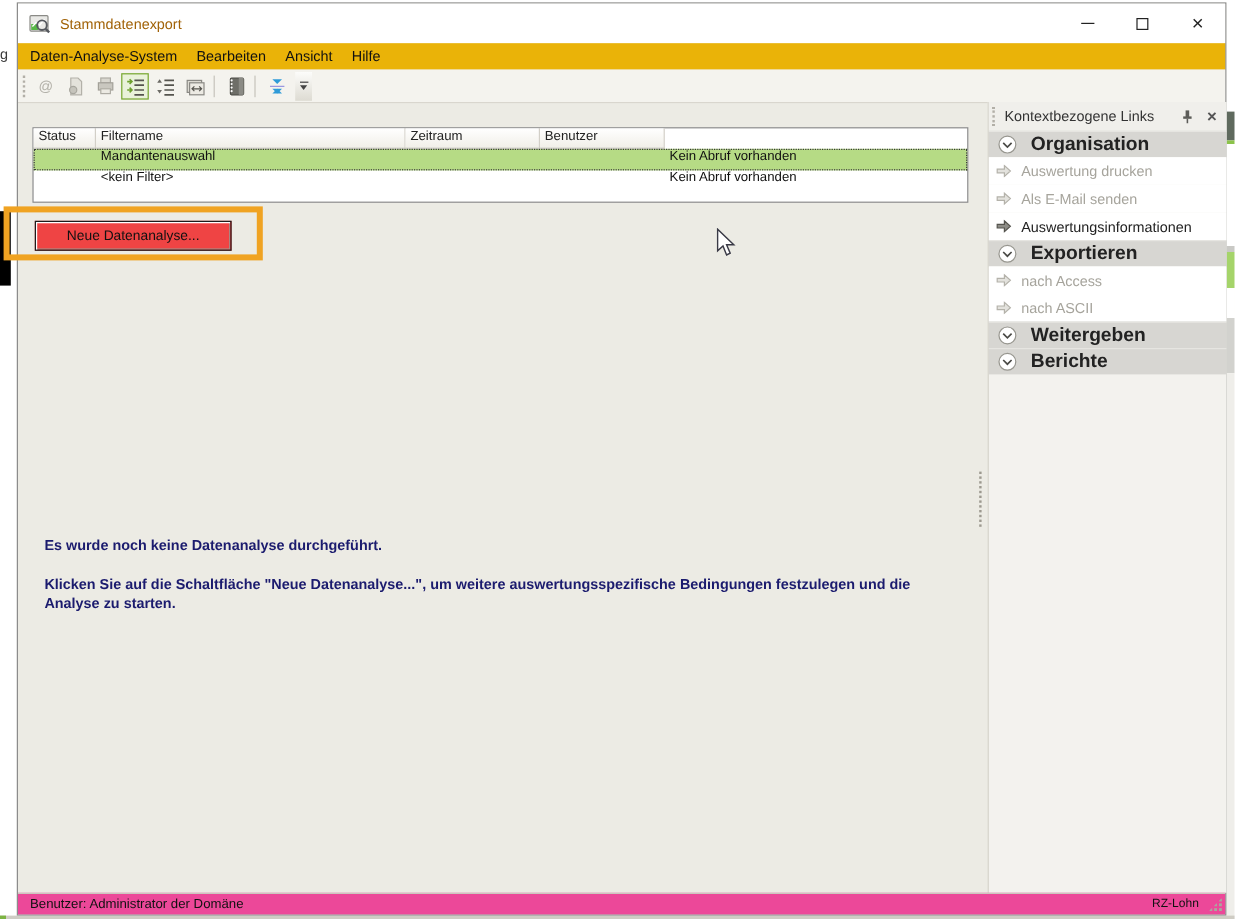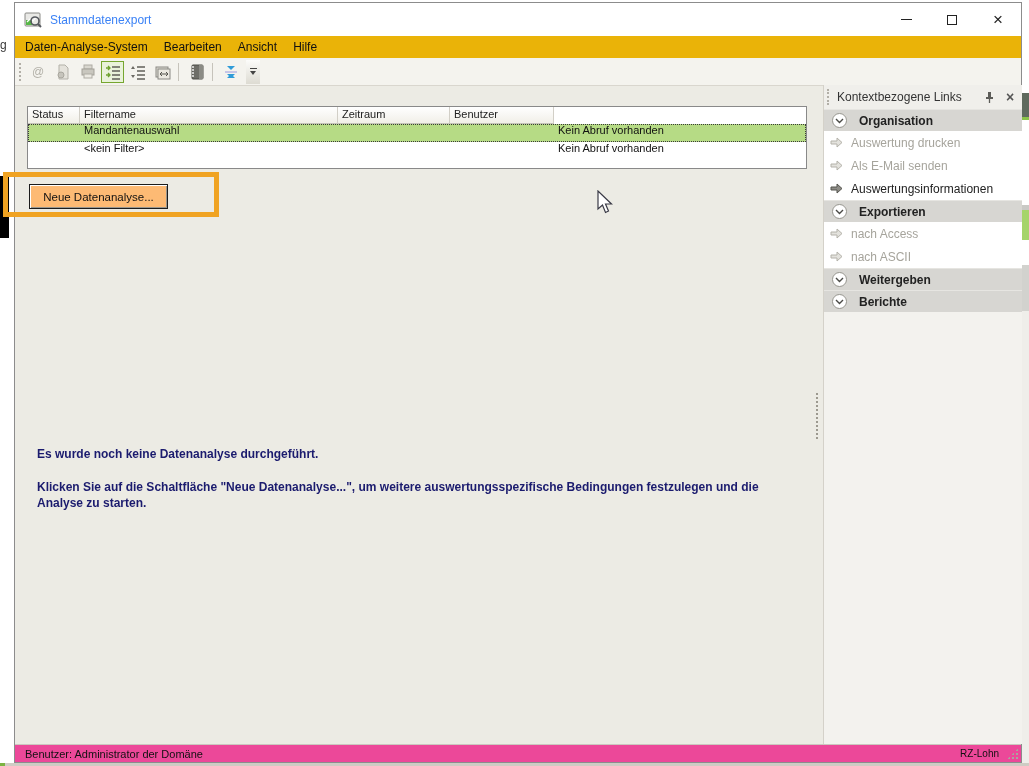--- a/index.html
+++ b/index.html
@@ -19,21 +19,21 @@
   .seg-gray   { top:265px; height:46px; background:#d2d2ce; }
   .seg-beige  { top:311px; height:455px; background:#efeeea; }
   .bg-bottom { position:absolute; left:0; top:763px; width:1029px; height:3px; background:#cfccc4; }
   .bg-bottom-green { position:absolute; left:0; top:0; width:5px; height:3px; background:#7cb342; }
 
   
   .window { position:absolute; left:14px; top:2px; width:1008px; height:761px; background:#ecebe4; border:1px solid #8c8c8c; }
 
   .titlebar { position:absolute; left:0; top:0; width:100%; height:33px; background:#ffffff; display:flex; align-items:center; }
   .app-icon { width:18px; height:16px; margin-left:9px; }
-  .title-text { font-size:12px; color:#3b82f6; margin-left:8px; }
+  .title-text { font-size:12px; color:#a16207; margin-left:8px; }
   .win-controls { margin-left:auto; display:flex; height:100%; }
   .win-btn { width:46px; height:100%; display:flex; align-items:center; justify-content:center; }
   .glyph-min { width:11px; height:1px; background:#222; }
   .glyph-max { width:10px; height:10px; border:1px solid #222; }
   .glyph-close { font-size:17px; color:#222; line-height:1; }
 
   .menubar { position:absolute; left:0; top:33px; width:100%; height:22px; background:#eab308; display:flex; align-items:center; }
   .menu-item { font-size:12px; color:#111; padding:3px 8px; }
   .menu-item:first-child { margin-left:2px; }
 
@@ -49,40 +49,40 @@
   
   .filter-table { position:absolute; left:12px; top:103px; width:780px; height:63px; background:#ffffff; border:1px solid #898989; }
   .ft-header { display:flex; height:17px; }
   .ft-hcell { font-size:11px; color:#222; padding:1px 0 0 4px; background:linear-gradient(#ffffff,#f1efe8); border-right:1px solid #d2cfc7; border-bottom:1px solid #c4c1b9; overflow:hidden; white-space:nowrap; }
   .ft-row { display:flex; height:18px; align-items:flex-start; }
   .ft-row.selected { background:#b6db85; outline:1px dotted #3a3a3a; outline-offset:-1px; }
   .ft-cell { font-size:11px; color:#111; padding-left:4px; overflow:hidden; white-space:nowrap; }
   .c0{width:52px;} .c1{width:258px;} .c2{width:112px;} .c3{width:104px;} .c4{flex:1;}
 
   
-  .new-analysis-btn { position:absolute; left:14px; top:181px; width:139px; height:25px; background:#fdba74; border:1px solid #1c1c1c; box-shadow:inset 1px 1px 0 #ffffff, inset -1px -1px 0 #9a978f; font-size:11.5px; color:#111; display:flex; align-items:center; justify-content:center; font-family:"Liberation Sans",sans-serif; }
+  .new-analysis-btn { position:absolute; left:14px; top:181px; width:164px; height:25px; background:#ef4444; border:1px solid #1c1c1c; box-shadow:inset 1px 1px 0 #ffffff, inset -1px -1px 0 #9a978f; font-size:11.5px; color:#111; display:flex; align-items:center; justify-content:center; font-family:"Liberation Sans",sans-serif; }
 
   
   .msg { position:absolute; left:22px; color:#1b1b6e; font-size:12px; font-weight:bold; line-height:16px; }
   .msg-1 { top:443px; }
   .msg-2 { top:476px; width:762px; }
 
   
   .splitter-grip { position:absolute; left:801px; top:390px; width:4px; height:46px; border-left:2px dotted #9c998f; }
 
   
   .sidebar { position:absolute; left:808px; top:82px; width:199px; bottom:18px; background:#f3f2ee; border-left:1px solid #d4d1c9; }
   .sb-header { height:24px; display:flex; align-items:center; background:#f0efeb; }
   .sb-grip { width:4px; height:16px; margin-left:3px; border-left:2px dotted #b2afa7; }
   .sb-title { font-size:12px; color:#333; margin-left:6px; flex:1; }
   .sb-pin, .sb-close { width:18px; height:18px; display:flex; align-items:center; justify-content:center; margin-right:3px; }
   .sb-close { font-size:14px; font-weight:bold; color:#555; }
   .sb-section-header { height:22px; background:#d7d6d2; display:flex; align-items:center; border-top:1px solid #e6e5e1; }
   .sb-chevron { width:15px; height:15px; background:#fff; border:1px solid #97968f; border-radius:50%; margin-left:8px; display:flex; align-items:center; justify-content:center; }
-  .sb-section-label { font-size:12px; font-weight:bold; color:#222; margin-left:12px; }
+  .sb-section-label { font-size:16px; font-weight:bold; color:#222; margin-left:12px; }
   .sb-link { height:23px; background:#ffffff; display:flex; align-items:center; }
   .sb-link .arrow { margin-left:6px; }
   .sb-link-label { font-size:12px; margin-left:8px; }
   .sb-link.disabled .sb-link-label { color:#a6a49c; }
   .sb-link.enabled .sb-link-label { color:#222; }
 
   
   .statusbar { position:absolute; left:0; bottom:0; width:100%; height:18px; background:#ec4899; border-top:1px solid #cbc7bf; display:flex; align-items:center; }
   .sb-left { font-size:11px; color:#111; margin-left:10px; flex:1; }
   .sb-right { font-size:10px; color:#111; margin-right:8px; }

